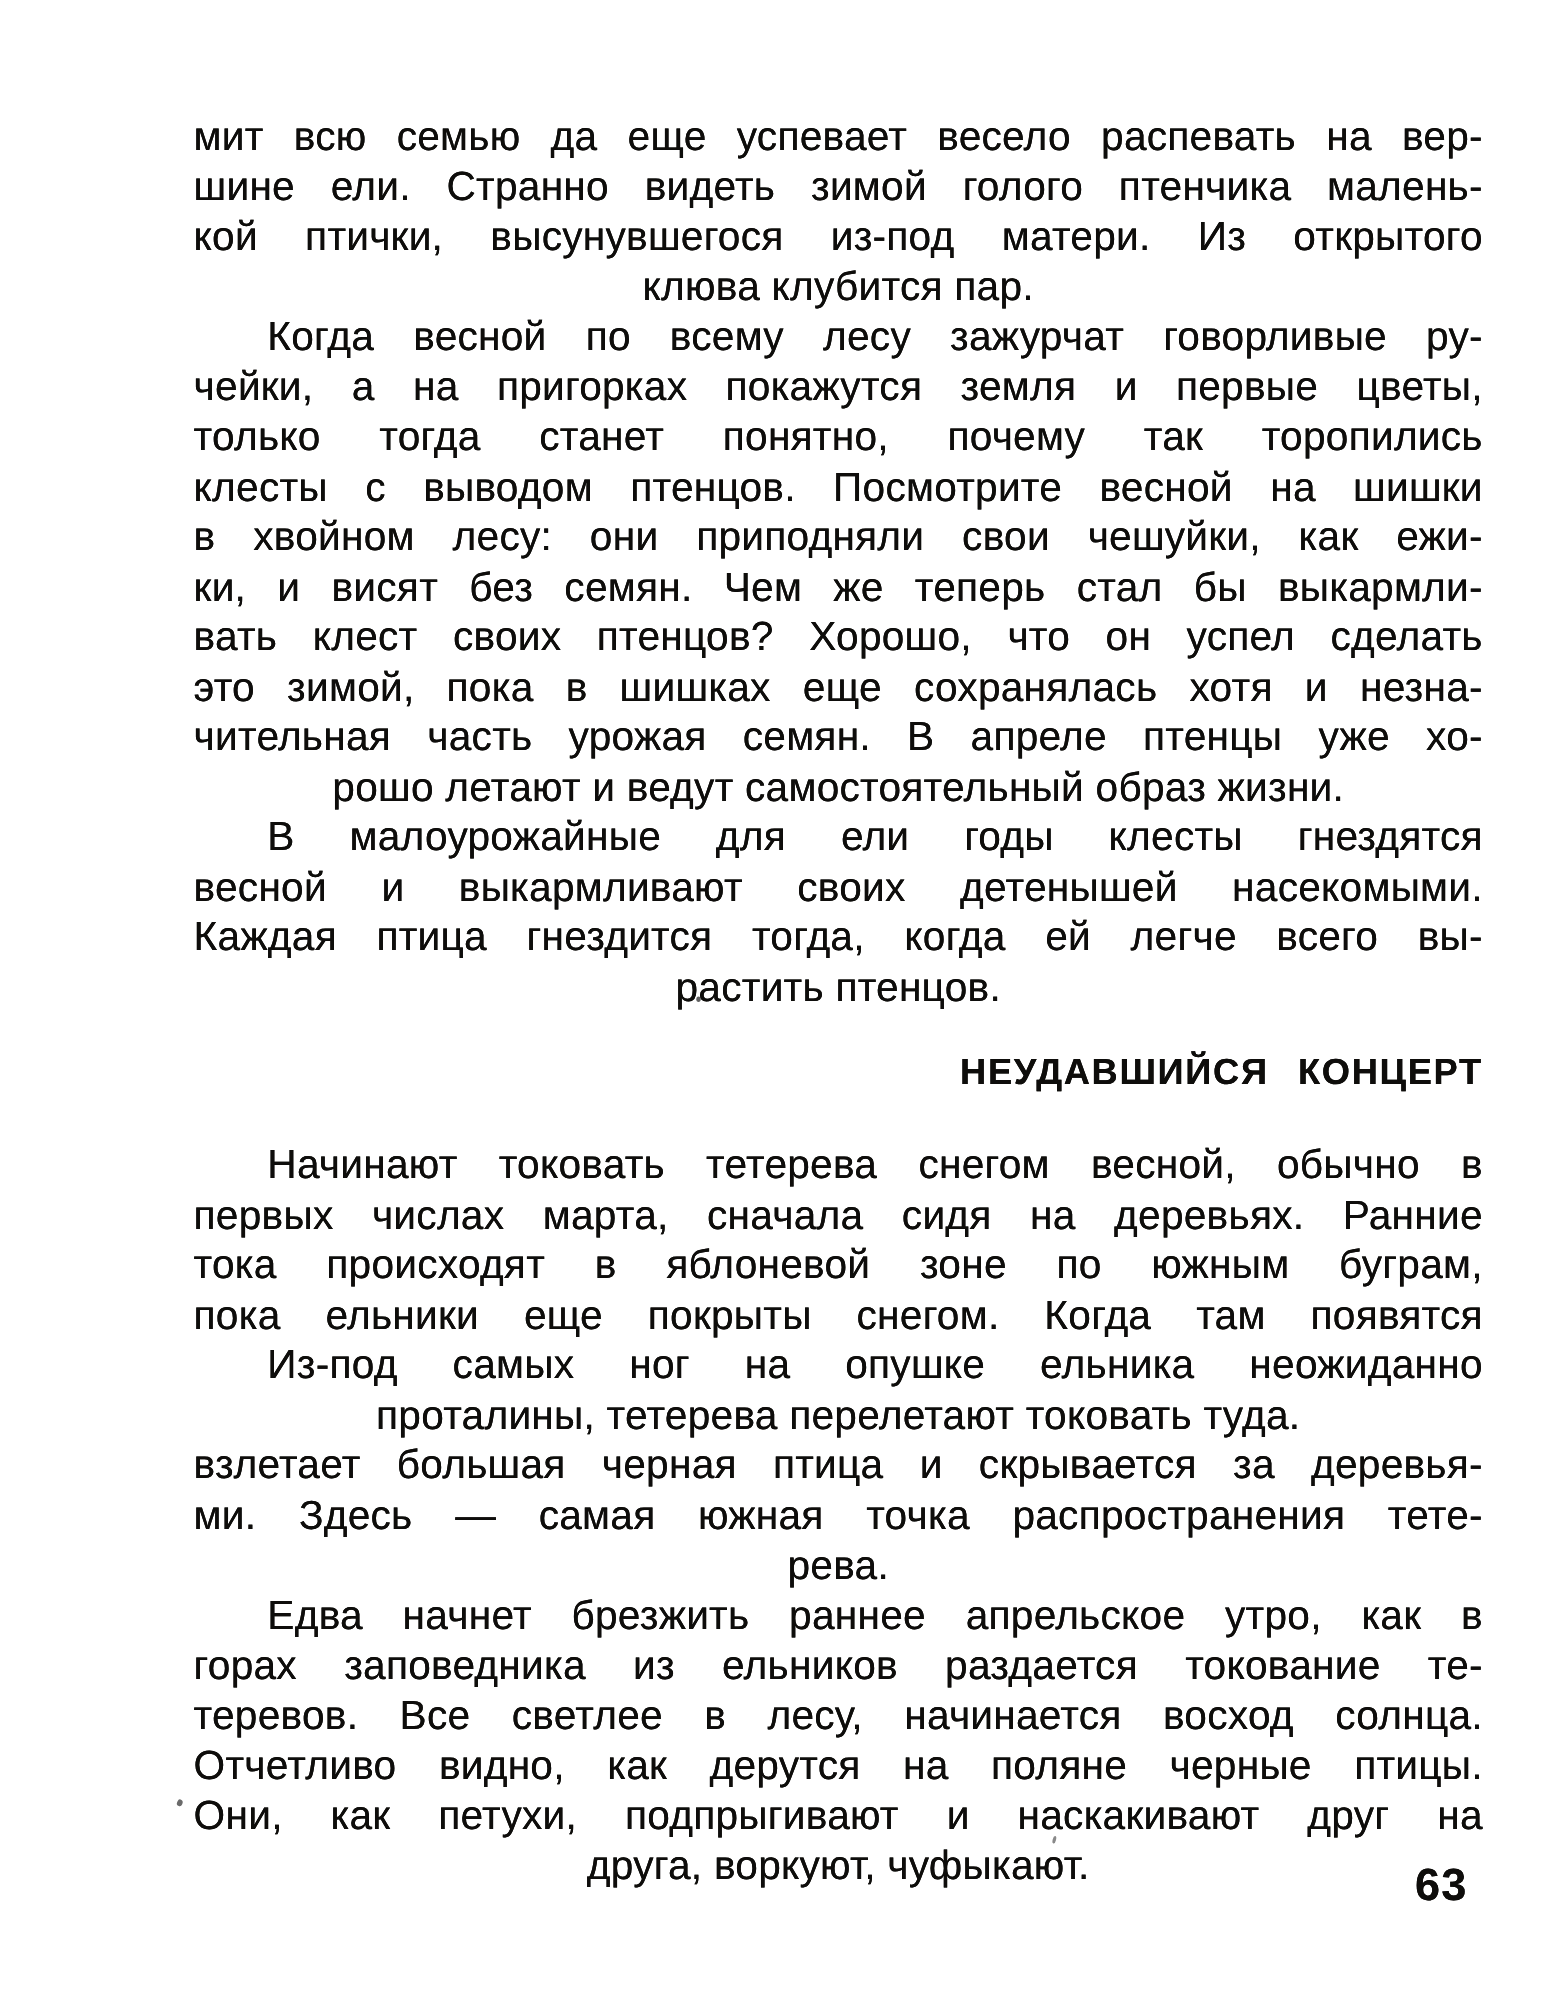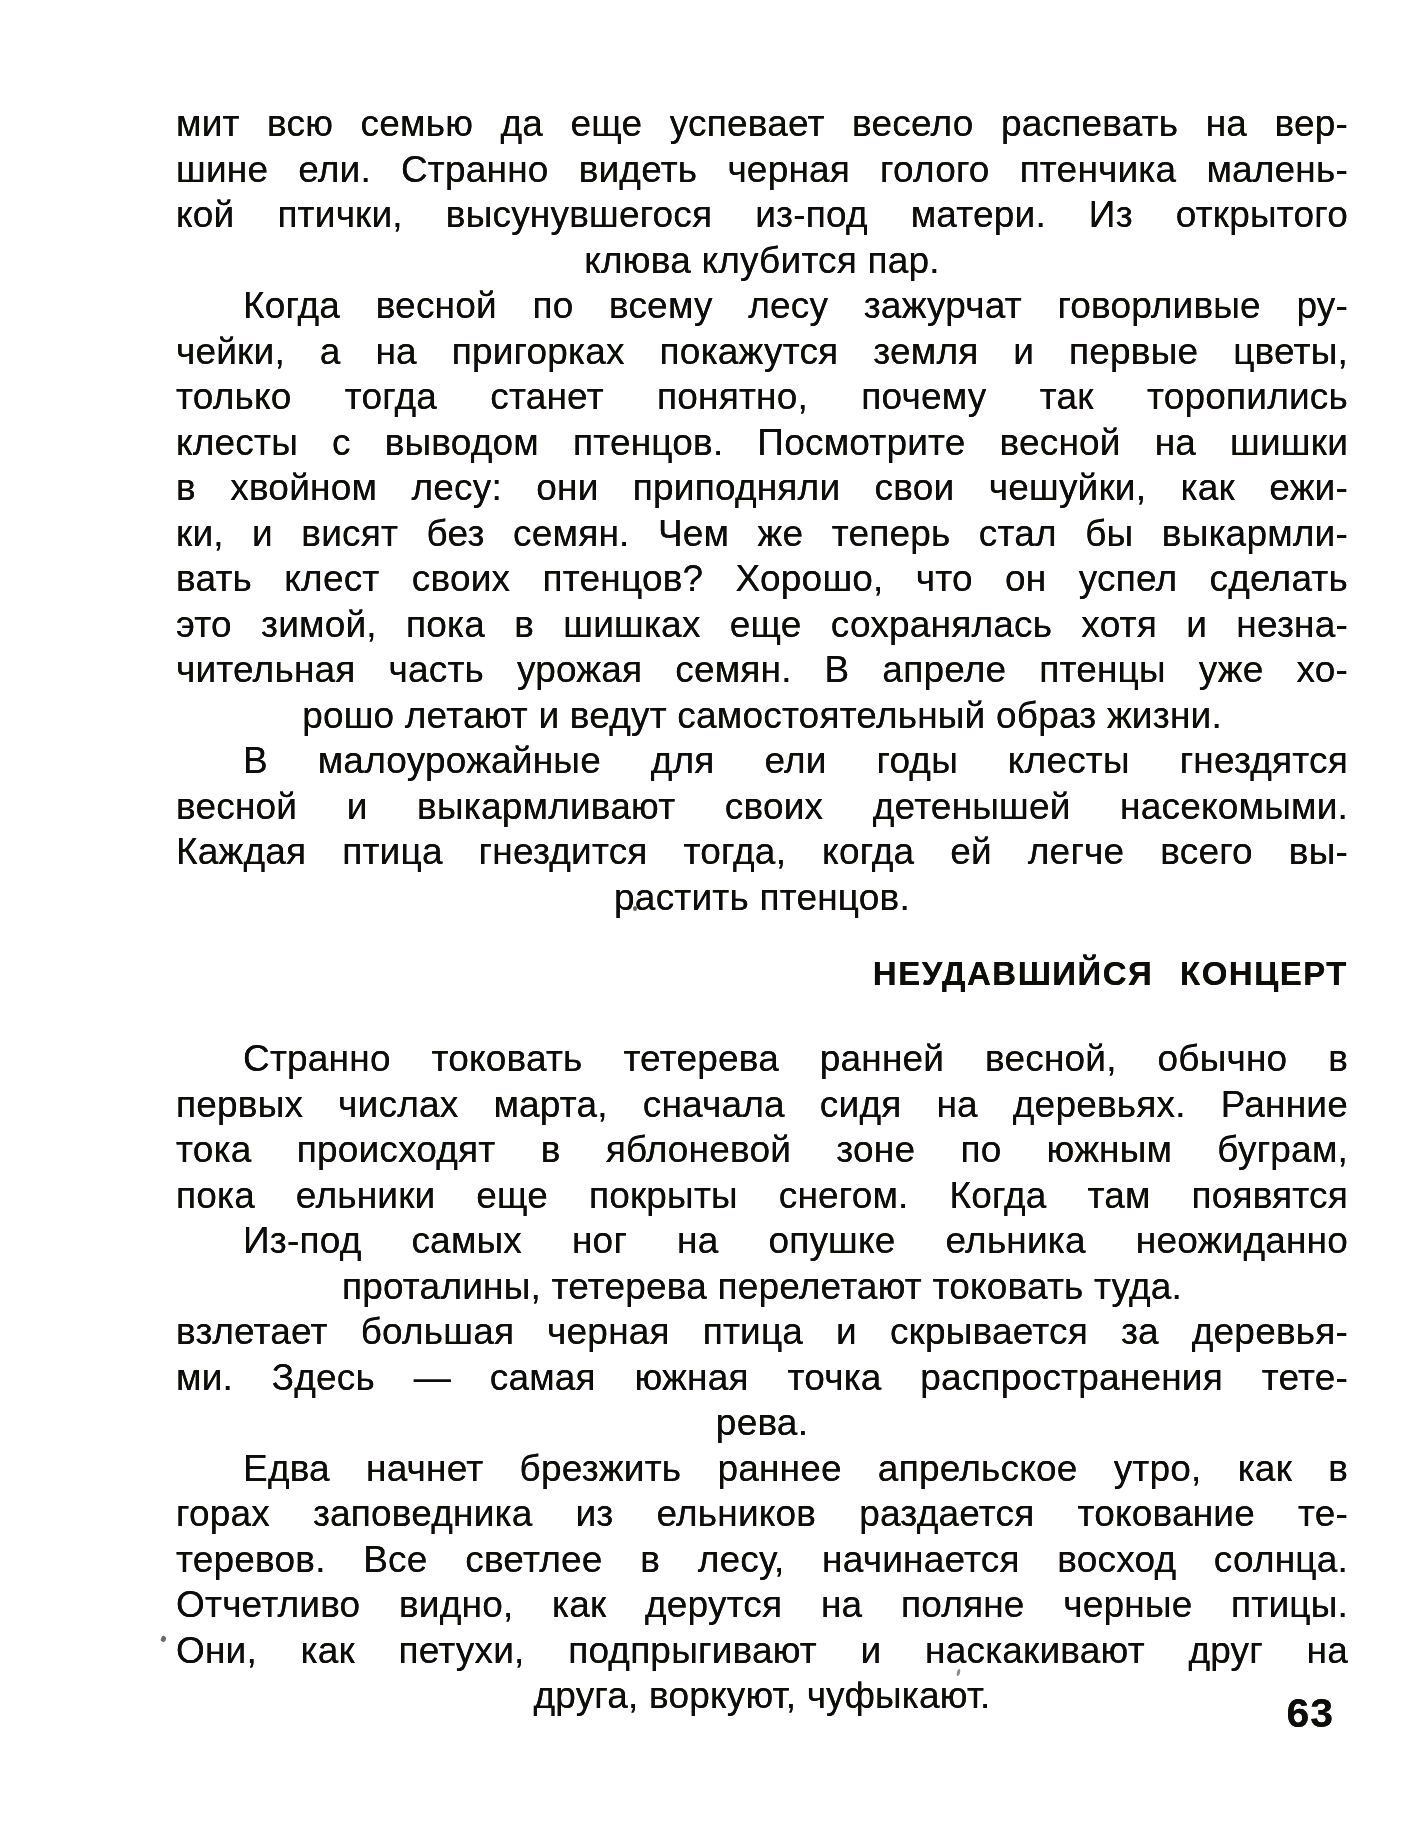--- a/index.html
+++ b/index.html
@@ -76,21 +76,21 @@
   .speck-2 { left: 138px; top: 1636px; width: 5px; height: 6px; opacity: .75; transform: rotate(25deg); border-radius: 40% 60% 50% 50%; }
   .speck-3 { left: 934px; top: 1669px; width: 3px; height: 7px; opacity: .6; transform: rotate(15deg); }
 </style>
 </head>
 <body>
 
 <div class="page">
 
   <div class="sec sec1">
     <div class="line j">мит всю семью да еще успевает весело распевать на вер-</div>
-    <div class="line j">шине ели. Странно видеть черная голого птенчика малень-</div>
+    <div class="line j">шине ели. Странно видеть зимой голого птенчика малень-</div>
     <div class="line j">кой птички, высунувшегося из-под матери. Из открытого</div>
     <div class="line l">клюва клубится пар.</div>
     <div class="line j in">Когда весной по всему лесу зажурчат говорливые ру-</div>
     <div class="line j">чейки, а на пригорках покажутся земля и первые цветы,</div>
     <div class="line j">только тогда станет понятно, почему так торопились</div>
     <div class="line j">клесты с выводом птенцов. Посмотрите весной на шишки</div>
     <div class="line j">в хвойном лесу: они приподняли свои чешуйки, как ежи-</div>
     <div class="line j">ки, и висят без семян. Чем же теперь стал бы выкармли-</div>
     <div class="line j">вать клест своих птенцов? Хорошо, что он успел сделать</div>
     <div class="line j">это зимой, пока в шишках еще сохранялась хотя и незна-</div>
@@ -98,21 +98,21 @@
     <div class="line l">рошо летают и ведут самостоятельный образ жизни.</div>
     <div class="line j in">В малоурожайные для ели годы клесты гнездятся</div>
     <div class="line j">весной и выкармливают своих детенышей насекомыми.</div>
     <div class="line j">Каждая птица гнездится тогда, когда ей легче всего вы-</div>
     <div class="line l">растить птенцов.</div>
   </div>
 
   <div class="heading">НЕУДАВШИЙСЯ КОНЦЕРТ</div>
 
   <div class="sec sec2">
-    <div class="line j in">Странно токовать тетерева ранней весной, обычно в</div>
+    <div class="line j in">Начинают токовать тетерева снегом весной, обычно в</div>
     <div class="line j">первых числах марта, сначала сидя на деревьях. Ранние</div>
     <div class="line j">тока происходят в яблоневой зоне по южным буграм,</div>
     <div class="line j">пока ельники еще покрыты снегом. Когда там появятся</div>
     <div class="line j in">Из-под самых ног на опушке ельника неожиданно</div>
     <div class="line l">проталины, тетерева перелетают токовать туда.</div>
     <div class="line j">взлетает большая черная птица и скрывается за деревья-</div>
     <div class="line j">ми. Здесь — самая южная точка распространения тете-</div>
     <div class="line l">рева.</div>
     <div class="line j in">Едва начнет брезжить раннее апрельское утро, как в</div>
     <div class="line j">горах заповедника из ельников раздается токование те-</div>

